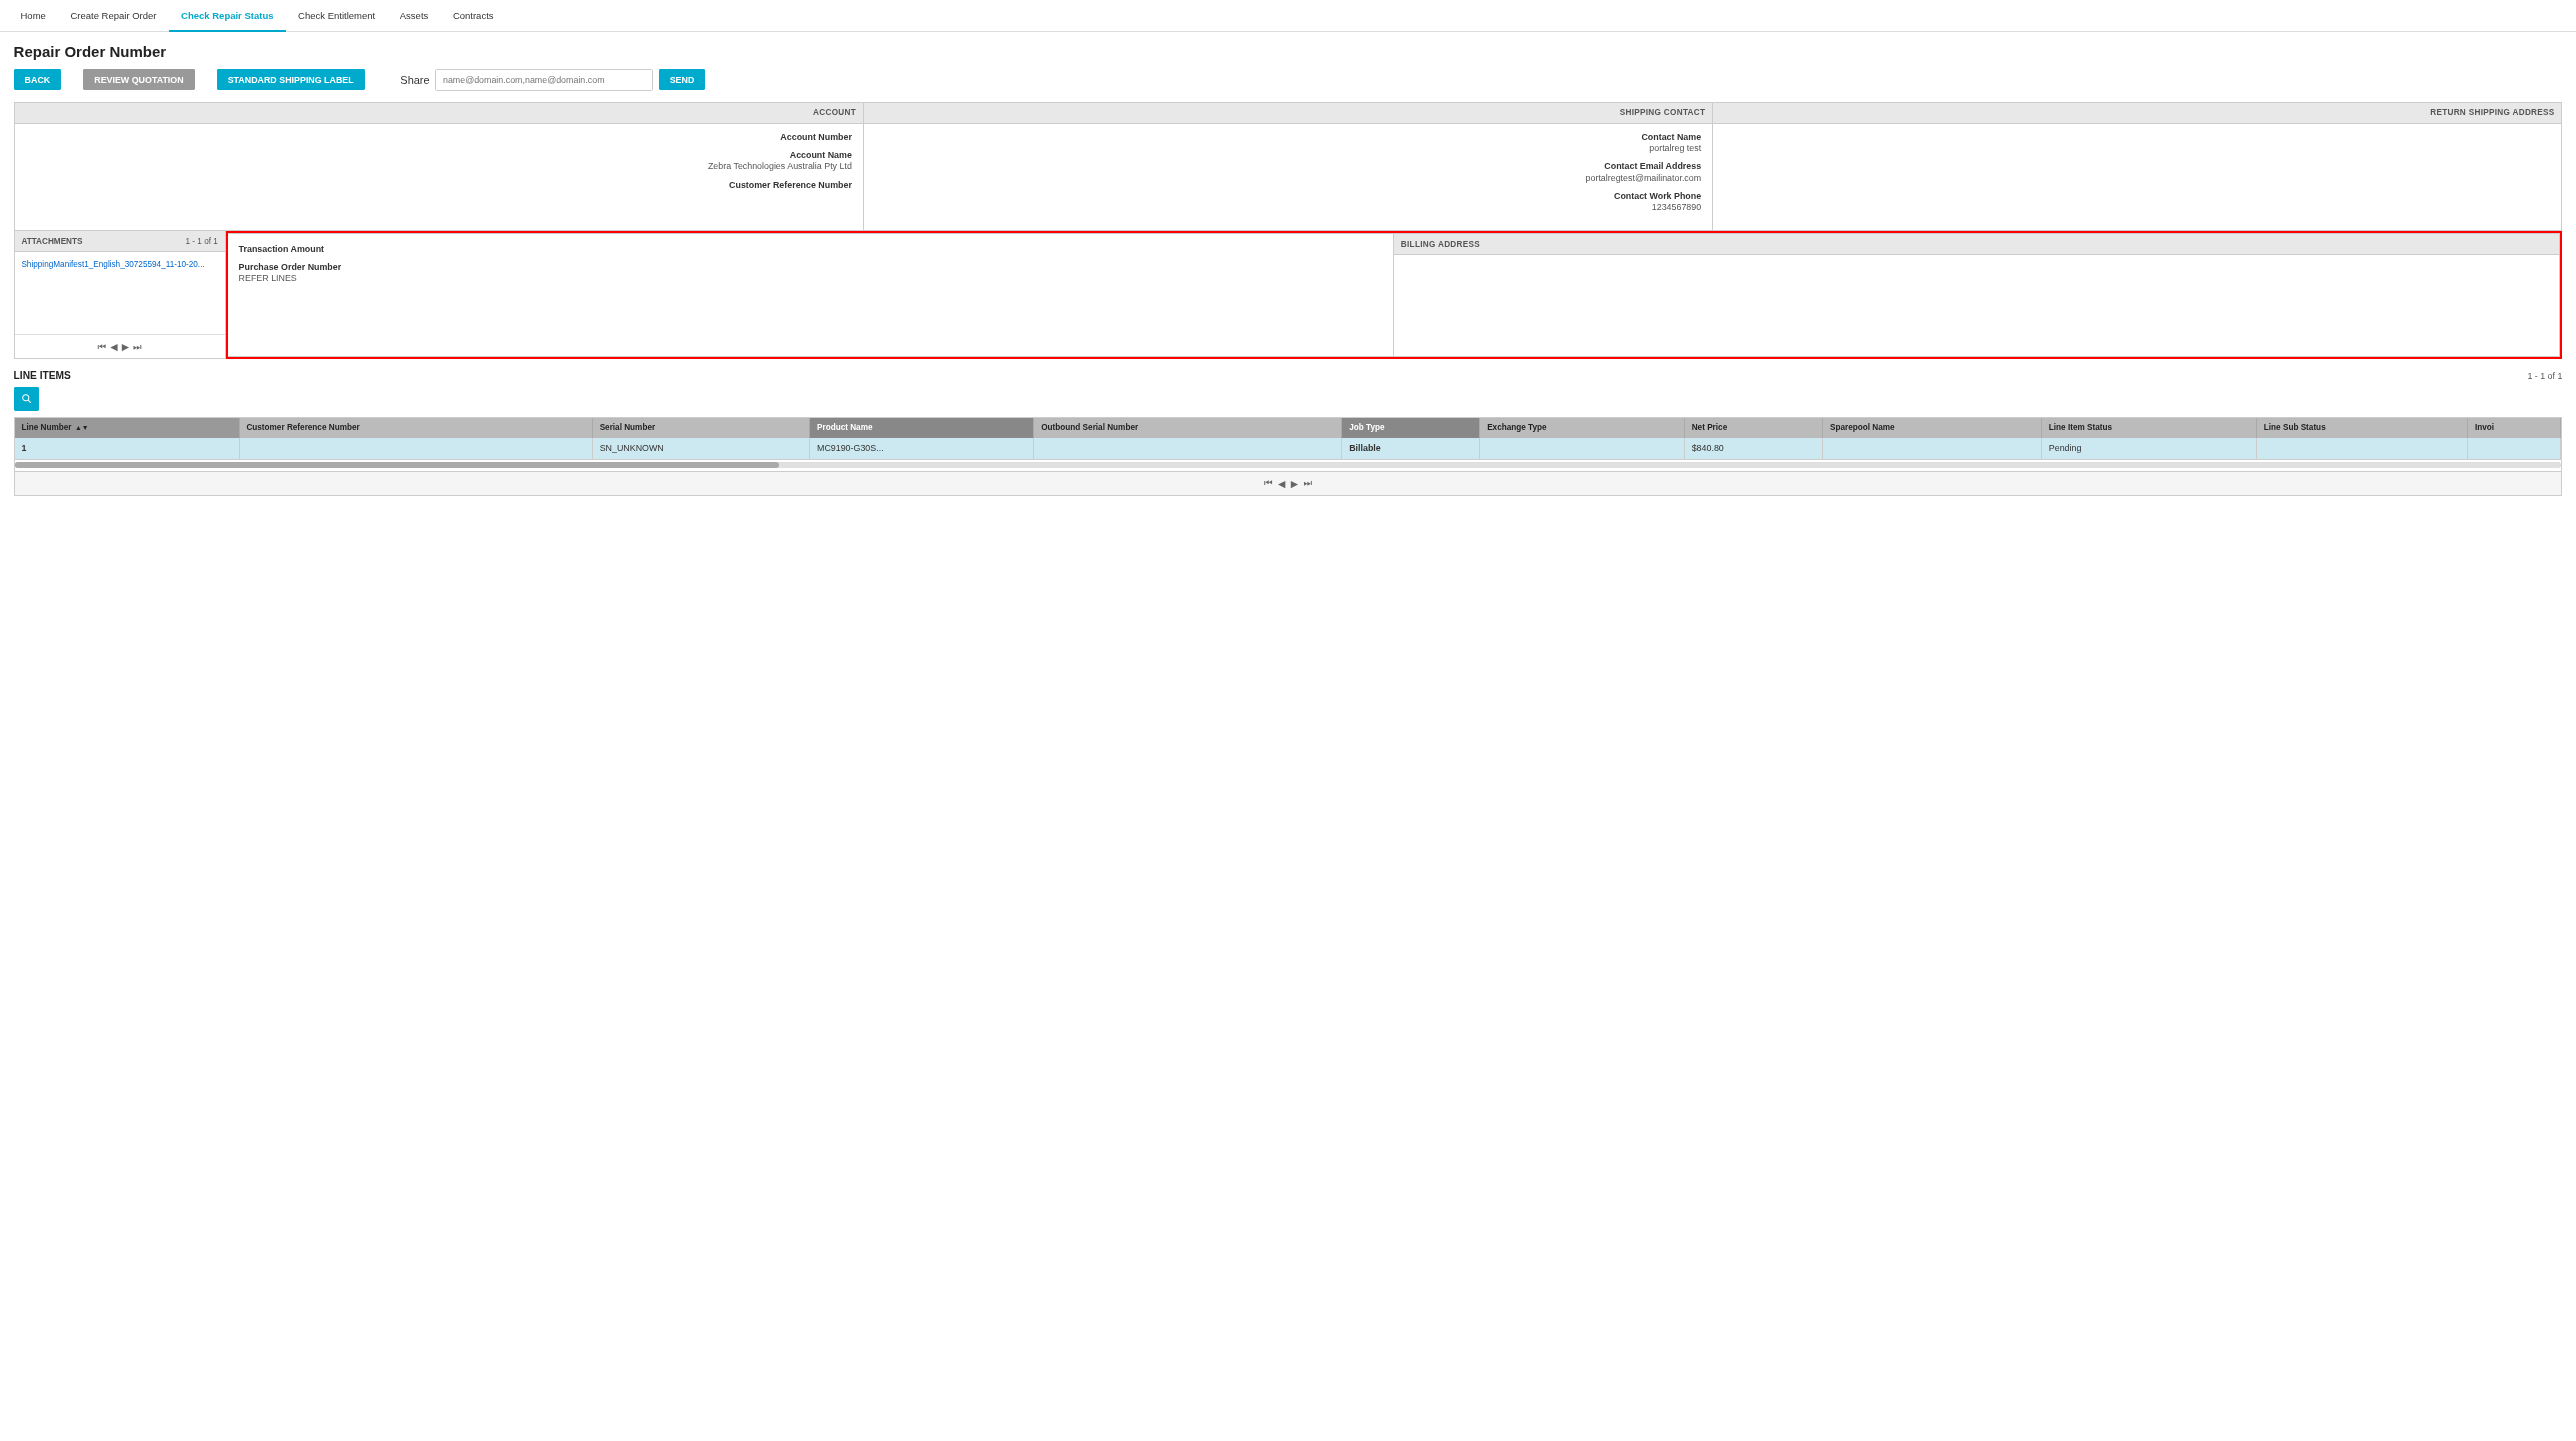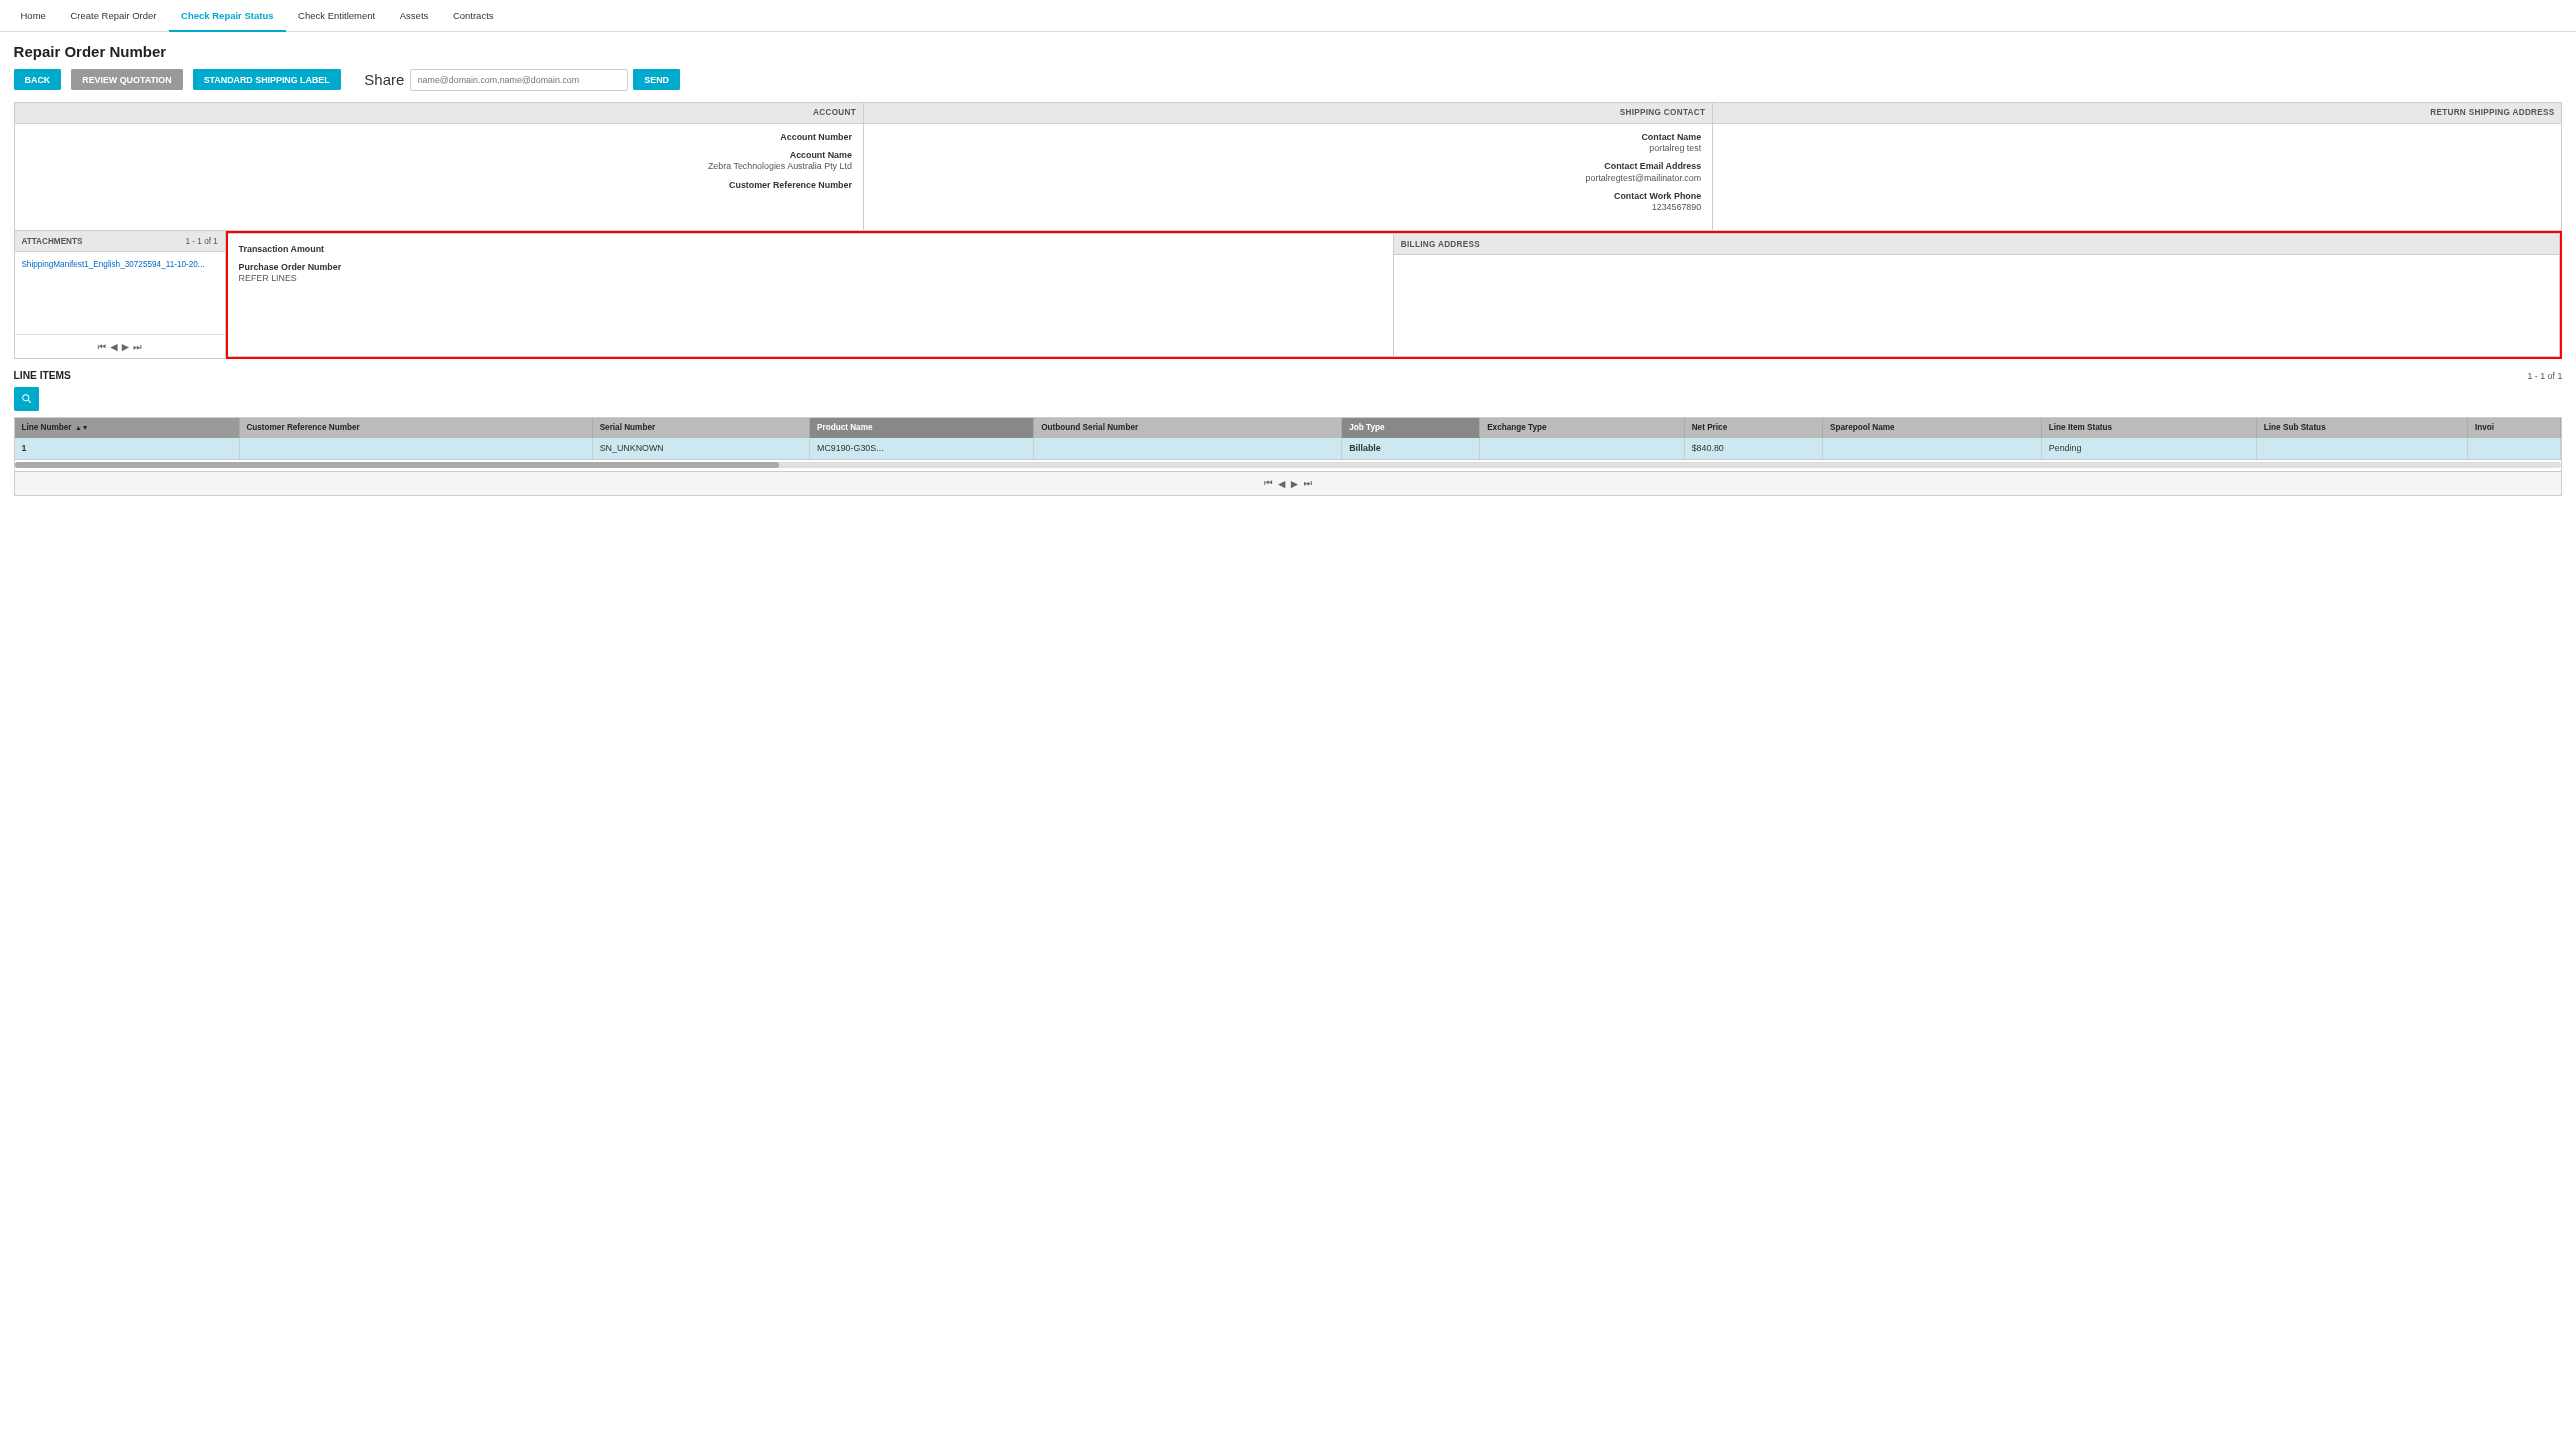--- a/index.html
+++ b/index.html
@@ -41,21 +41,21 @@
       font-size: 15px;
       font-weight: bold;
       margin-bottom: 9.5px;
       color: #222;
     }
 
     
     .toolbar {
       display: flex;
       align-items: center;
-      gap: 10px;
+      gap: 22px;
       margin-bottom: 11px;
     }
     .btn {
       padding: 5.5px 11px;
       border: none;
       cursor: pointer;
       font-size: 8.9px;
       font-weight: bold;
       border-radius: 1.4px;
     }
@@ -71,21 +71,21 @@
       background: #00aacc;
       color: #fff;
     }
     .share-container {
       display: flex;
       align-items: center;
       gap: 5.5px;
       margin-left: 13.6px;
     }
     .share-label {
-      font-size: 15px;
+      font-size: 11px;
       color: #333;
     }
     .share-input {
       width: 218px;
       padding: 4.8px 6.8px;
       border: 0.7px solid #ccc;
       font-size: 8.9px;
       border-radius: 1.4px;
       color: #999;
     }

